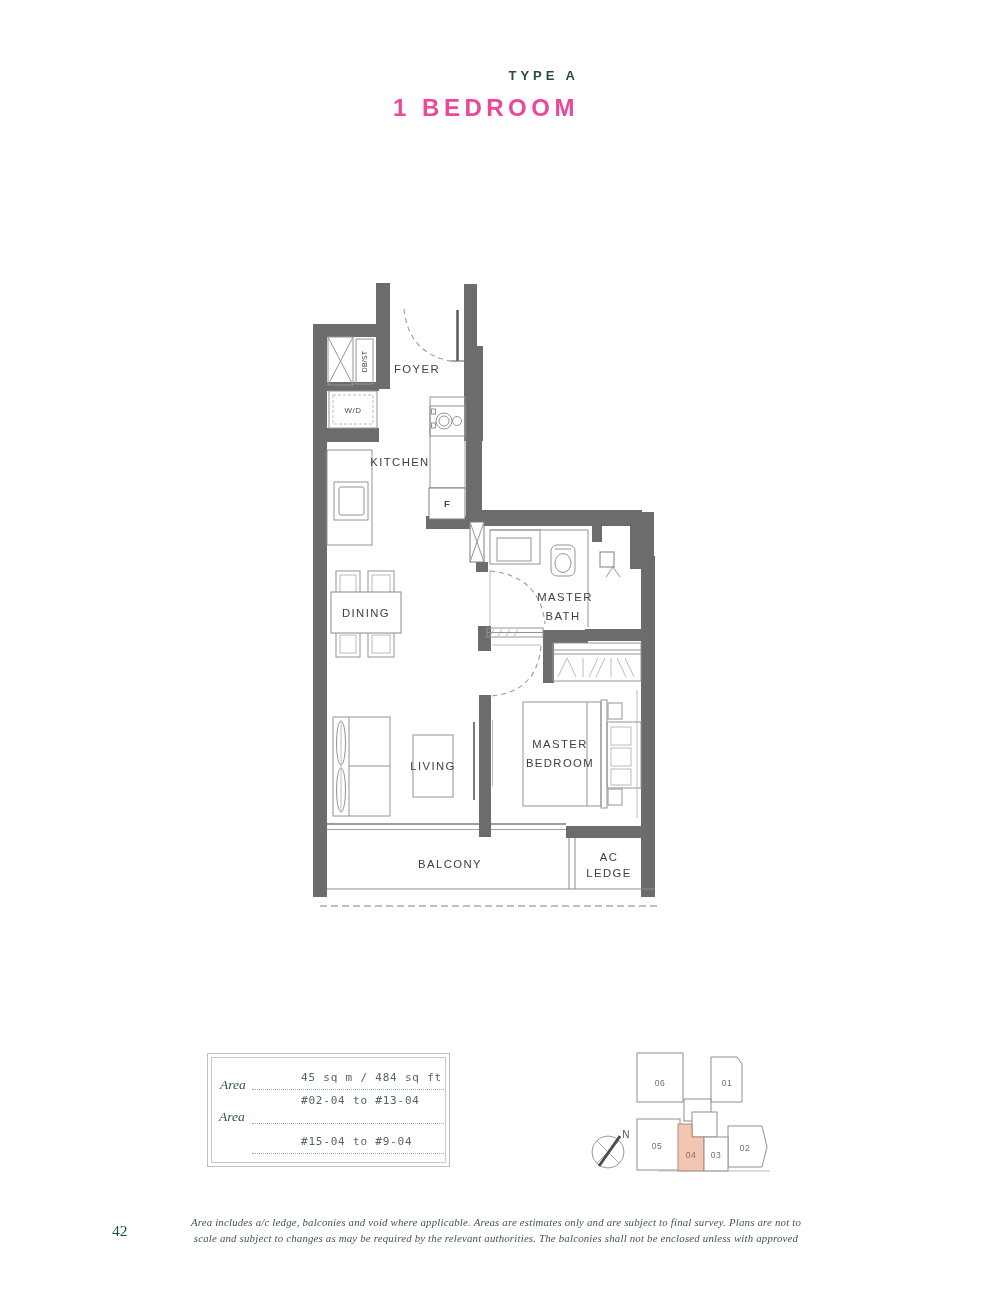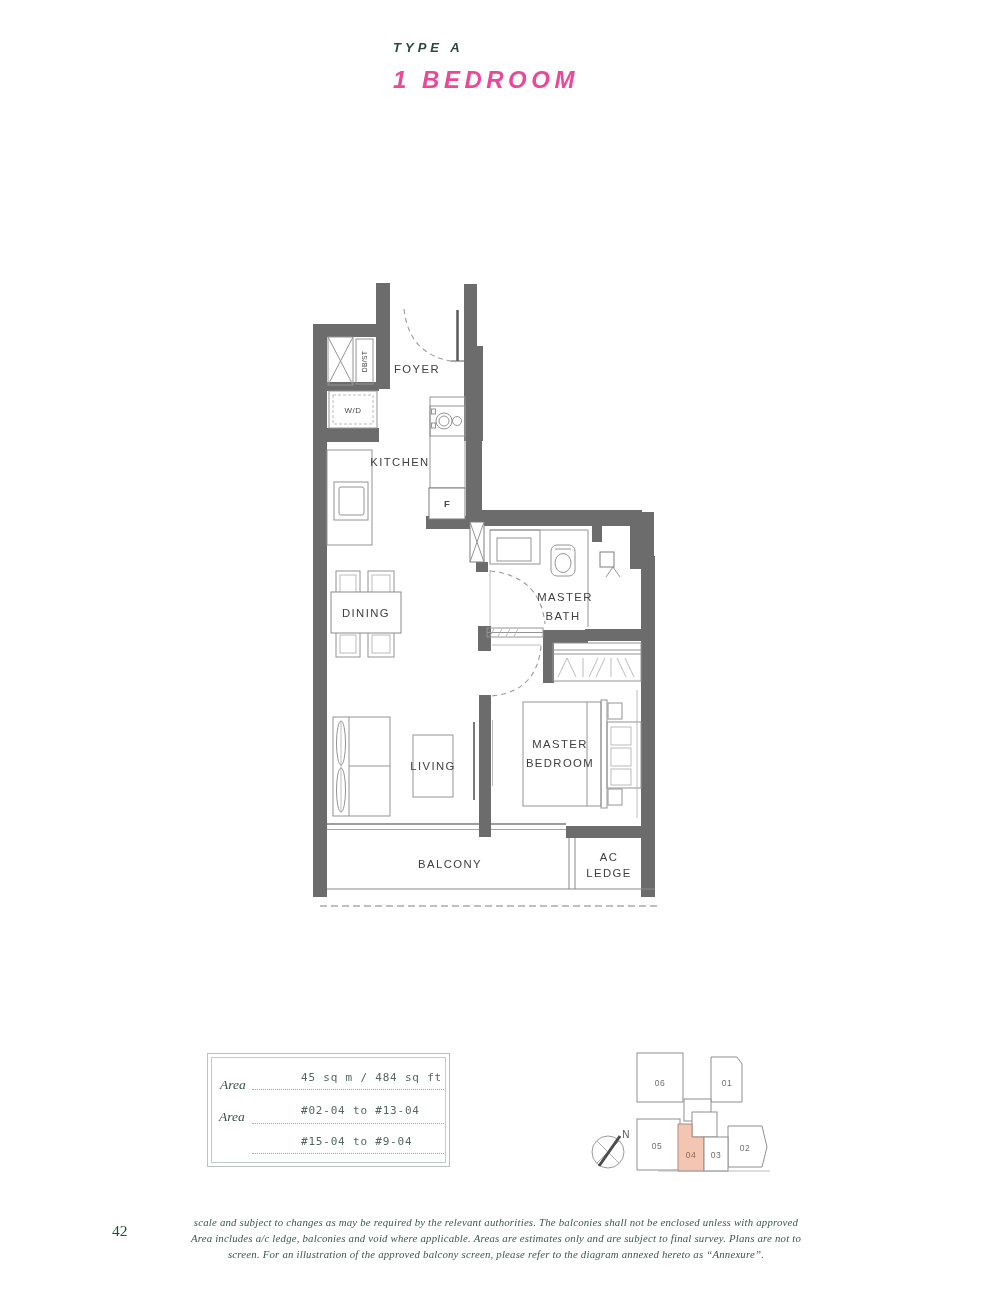--- a/index.html
+++ b/index.html
@@ -1,21 +1,21 @@
 <!DOCTYPE html>
 <html><head>
 <meta charset="utf-8">
 <style>
   html,body{margin:0;padding:0;}
   body{
     width:1000px;height:1304px;position:relative;background:#ffffff;
     font-family:"Liberation Sans",sans-serif;overflow:hidden;
   }
   
-  .header{position:absolute;left:486px;top:40px;transform:translateX(-50%);text-align:left;white-space:nowrap;font-style:italic;}
+  .header{position:absolute;left:486px;top:68px;transform:translateX(-50%);text-align:right;white-space:nowrap;}
   .type-label{font-size:13px;font-weight:bold;letter-spacing:4px;color:#2a4a3f;}
   .page-title{margin-top:11px;font-size:24px;font-weight:bold;letter-spacing:4.5px;color:#ec4899;}
   
   .plan-svg{position:absolute;left:300px;top:272px;}
   .wall{fill:#6c6c6c;stroke:none;}
   .thin{fill:none;stroke:#949494;stroke-width:1;}
   .thinl{fill:none;stroke:#ababab;stroke-width:0.8;}
   .whitebox{fill:#ffffff;stroke:#7f7f7f;stroke-width:1;}
   .dash{fill:none;stroke:#9a9a9a;stroke-width:1.1;stroke-dasharray:5 4;}
   .lbl{font-family:"Liberation Sans",sans-serif;fill:#404040;font-size:11.3px;letter-spacing:1.4px;text-anchor:middle;}
@@ -231,21 +231,21 @@
   <text class="lbl" x="609" y="861">AC</text>
   <text class="lbl" x="609" y="877">LEDGE</text>
 </svg>
 
 <div class="infobox">
   <div class="inner"></div>
   <div class="ib-label" style="left:12px;top:23px;">Area</div>
   <div class="ib-value" style="left:46px;top:17px;">45 sq m / 484 sq ft</div>
   <div class="ib-line" style="top:35px;"></div>
   <div class="ib-label" style="left:11px;top:55px;">Area</div>
-  <div class="ib-value" style="left:46px;top:50px;">#02-04 to #13-04</div>
+  <div class="ib-value" style="left:46px;top:40px;">#02-04 to #13-04</div>
   <div class="ib-line" style="top:69px;"></div>
   <div class="ib-value" style="left:46px;top:81px;">#15-04 to #9-04</div>
   <div class="ib-line" style="top:99px;"></div>
 </div>
 
 <svg class="keyplan-svg" width="200" height="145" viewBox="578 1038 200 145" xmlns="http://www.w3.org/2000/svg">
   <g>
     <circle cx="608" cy="1152" r="16" fill="none" stroke="#9a9a9a" stroke-width="1"></circle>
     <line x1="597" y1="1141" x2="619" y2="1163" stroke="#9a9a9a" stroke-width="0.8"></line>
     <line x1="597" y1="1163" x2="619" y2="1141" stroke="#9a9a9a" stroke-width="0.8"></line>
@@ -265,17 +265,16 @@
   </g>
   <text class="klbl" x="660" y="1086">06</text>
   <text class="klbl" x="727" y="1086">01</text>
   <text class="klbl" x="657" y="1149">05</text>
   <text class="klbl" x="691" y="1158" style="fill:#8a6a5f;">04</text>
   <text class="klbl" x="716" y="1158">03</text>
   <text class="klbl" x="745" y="1151">02</text>
 </svg>
 
 <div class="footer">
+  <div>Area includes a/c ledge, balconies and void where applicable. Areas are estimates only and are subject to final survey. Plans are not to</div>
   <div>scale and subject to changes as may be required by the relevant authorities. The balconies shall not be enclosed unless with approved</div>
-  <div>Area includes a/c ledge, balconies and void where applicable. Areas are estimates only and are subject to final survey. Plans are not to</div>
-  <div>screen. For an illustration of the approved balcony screen, please refer to the diagram annexed hereto as “Annexure”.</div>
 </div>
 <div class="page-number">42</div>
 
 </body></html>

